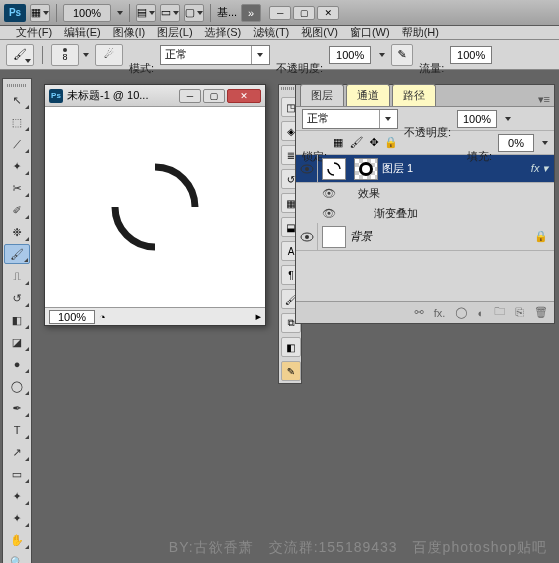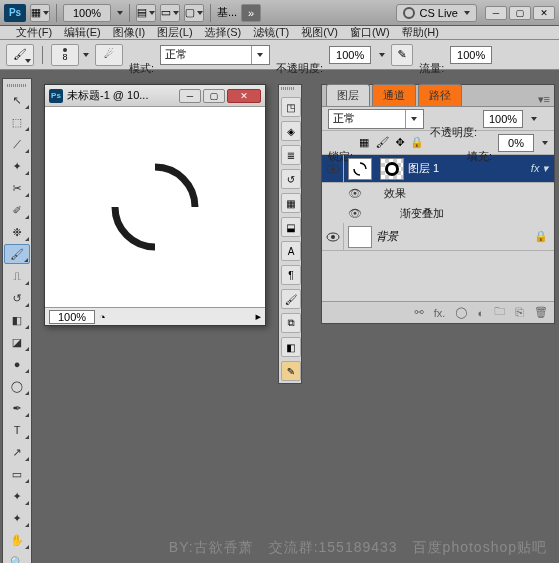--- a/index.html
+++ b/index.html
@@ -37,23 +37,23 @@
 .docwin .ttl { height:22px; background:linear-gradient(#e8e8e8,#cfcfcf); display:flex; align-items:center; padding:0 4px; gap:4px; border-bottom:1px solid #999; }
 .docwin .ttl .psico { width:14px; height:14px; background:#0a3f63; color:#72cdfe; font-size:8px; font-weight:bold; display:flex; align-items:center; justify-content:center; border-radius:2px; }
 .docwin .wbtns { margin-left:auto; display:flex; gap:2px; }
 .docwin .wbtn { width:22px; height:14px; border:1px solid #888; background:#e0e0e0; border-radius:2px; display:flex; align-items:center; justify-content:center; font-size:9px; }
 .docwin .wbtn.close { background:#c75050; color:#fff; border-color:#a03030; width:34px; }
 .canvas { height:200px; background:#fff; position:relative; }
 .canvas svg { position:absolute; top:50%; left:50%; transform:translate(-50%,-50%); }
 .docstat { height:18px; background:#e8e8e8; border-top:1px solid #999; display:flex; align-items:center; padding:0 4px; gap:4px; }
 .vstrip { position:absolute; left:278px; top:6px; width:24px; background:#d6d6d6; border:1px solid #4a4a4a; display:flex; flex-direction:column; padding:2px; gap:4px; }
 .vstrip .vbtn { width:20px; height:20px; border:1px solid #aaa; background:#e4e4e4; border-radius:2px; display:flex; align-items:center; justify-content:center; font-size:10px; }
-.panel { position:absolute; right:4px; top:6px; width:234px; background:#d6d6d6; border:1px solid #4a4a4a; }
+.panel { position:absolute; right:4px; top:6px; width:260px; background:#d6d6d6; border:1px solid #4a4a4a; }
 .panel .tabs { height:22px; background:#bcbcbc; display:flex; align-items:flex-end; padding:0 4px; gap:2px; border-bottom:1px solid #888; }
-.panel .tab { padding:3px 10px; background:#f97316; border:1px solid #7a7a7a; border-bottom:none; color:#333; border-radius:3px 3px 0 0; }
+.panel .tab { padding:3px 10px; background:#fef9c3; border:1px solid #7a7a7a; border-bottom:none; color:#333; border-radius:3px 3px 0 0; }
 .panel .tab.active { background:#d6d6d6; }
 .panel .row { height:24px; display:flex; align-items:center; padding:0 6px; gap:6px; border-bottom:1px solid #b0b0b0; }
 .layerlist { background:#d6d6d6; }
 .layer { height:28px; display:flex; align-items:center; border-bottom:1px solid #b0b0b0; }
 .layer.active { background:#1a3e7a; color:#fff; }
 .layer .eye { width:22px; height:100%; border-right:1px solid #b0b0b0; display:flex; align-items:center; justify-content:center; }
 .layer .thumb { width:24px; height:22px; margin:0 4px; background:#fff; border:1px solid #888; display:flex; align-items:center; justify-content:center; }
 .layer .mask { width:24px; height:22px; margin:0 4px; background:repeating-conic-gradient(#ccc 0 25%,#fff 0 50%) 0 0/8px 8px; border:1px solid #888; display:flex; align-items:center; justify-content:center; }
 .fxrow { height:20px; display:flex; align-items:center; padding-left:22px; font-size:11px; color:#222; }
 .fxrow .eye { width:22px; display:flex; justify-content:center; color:#444; }
@@ -83,25 +83,20 @@
       <span>▭</span>
       <span class="drop"></span>
     </div>
   <div class="top-ico">
       <span>▢</span>
       <span class="drop"></span>
     </div>
   <div class="sep"></div>
   <span>基...</span>
   <div class="top-ico" style="background:#6a6a6a;color:#fff">»</div>
-  <div class="cslive">
-      <span class="ring"></span>
-      <span>CS Live</span>
-      <span class="drop"></span>
-    </div>
   <div class="winctrl">
     <div class="winbtn">─</div>
     <div class="winbtn">▢</div>
     <div class="winbtn">✕</div>
   </div>
 </div>
 
 <div class="menubar">
   <span class="menuitem">文件(F)</span>
   <span class="menuitem">编辑(E)</span>

